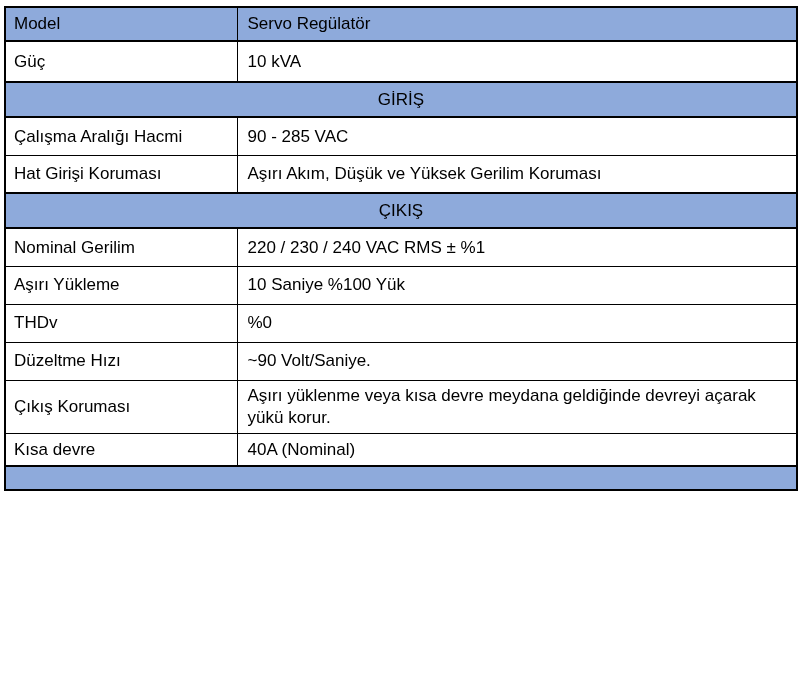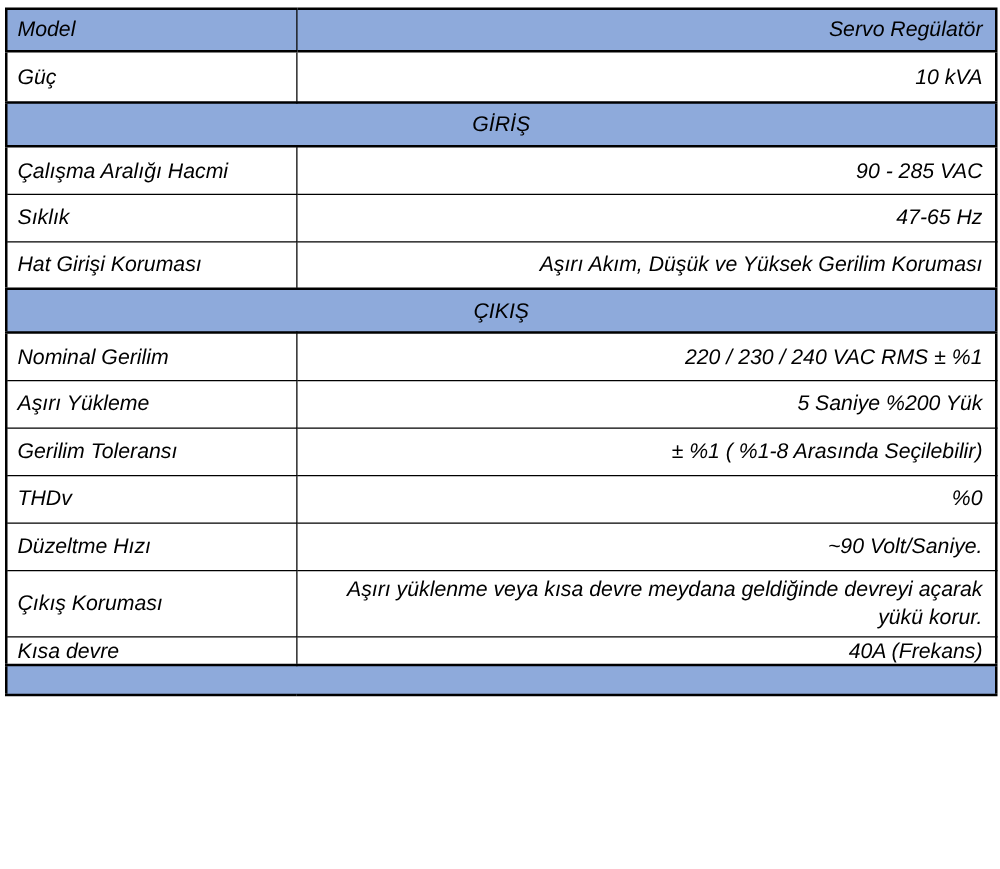--- a/index.html
+++ b/index.html
@@ -14,56 +14,55 @@
     font-family: "Liberation Sans", sans-serif;
   }
   .table-wrap {
     padding: 6px 4px 0 4px;
   }
   table.spec {
     width: 792px;
     border-collapse: collapse;
     table-layout: fixed;
     border: 2px solid var(--border);
-    font-style: italic;
   }
   col.c1 { width: 232px; }
   col.c2 { width: 560px; }
   td {
     border: 1px solid var(--border);
     color: var(--text);
     font-size: 17px;
     line-height: 1.25;
     vertical-align: middle;
     padding: 0 6px;
     background: #ffffff;
   }
   td.label {
     text-align: left;
     padding-left: 8px;
   }
   td.value {
-    text-align: right;
+    text-align: left;
     padding: 0 10px;
   }
   tr.blue td {
     background: var(--blue);
     border-top-width: 2px;
     border-bottom-width: 2px;
   }
   tr.section td {
     text-align: center;
   }
   
   tr.r-model td   { height: 34px; }
   tr.r-guc td     { height: 41px; margin-left: 12px; }
   tr.r-section td { height: 35px; }
   tr.r-norm td    { height: 38px; }
   tr.r-big td     { height: 53px; }
-  tr.r-kisa td    { height: 23px; margin-top: 48px; }
+  tr.r-kisa td    { height: 33px; margin-top: 48px; }
   tr.r-bar td     { height: 24px; }
 </style>
 </head>
 <body>
 
 <div class="table-wrap">
   <table class="spec">
     <colgroup>
         <col class="c1">
         <col class="c2">
@@ -78,56 +77,48 @@
         <td class="value">10 kVA</td>
       </tr>
       <tr class="blue section r-section">
         <td colspan="2">GİRİŞ</td>
       </tr>
       <tr class="r-norm">
         <td class="label">Çalışma Aralığı Hacmi</td>
         <td class="value">90 - 285 VAC</td>
       </tr>
       <tr class="r-norm">
-        <td class="label">Sıklık</td>
-        <td class="value">47-65 Hz</td>
-      </tr>
-      <tr class="r-norm">
         <td class="label">Hat Girişi Koruması</td>
         <td class="value">Aşırı Akım, Düşük ve Yüksek Gerilim Koruması</td>
       </tr>
       <tr class="blue section r-section">
         <td colspan="2">ÇIKIŞ</td>
       </tr>
       <tr class="r-norm">
         <td class="label">Nominal Gerilim</td>
         <td class="value">220 / 230 / 240 VAC RMS ± %1</td>
       </tr>
       <tr class="r-norm">
         <td class="label">Aşırı Yükleme</td>
-        <td class="value">5 Saniye %200 Yük</td>
-      </tr>
-      <tr class="r-norm">
-        <td class="label">Gerilim Toleransı</td>
-        <td class="value">± %1 ( %1-8 Arasında Seçilebilir)</td>
+        <td class="value">10 Saniye %100 Yük</td>
       </tr>
       <tr class="r-norm">
         <td class="label">THDv</td>
         <td class="value">%0</td>
       </tr>
       <tr class="r-norm">
         <td class="label">Düzeltme Hızı</td>
         <td class="value">~90 Volt/Saniye.</td>
       </tr>
       <tr class="r-big">
         <td class="label">Çıkış Koruması</td>
         <td class="value">Aşırı yüklenme veya kısa devre meydana geldiğinde devreyi açarak yükü korur.</td>
       </tr>
       <tr class="r-kisa">
         <td class="label">Kısa devre</td>
-        <td class="value">40A (Frekans)</td>
+        <td class="value">40A (Nominal)</td>
       </tr>
       <tr class="blue section r-bar">
         <td colspan="2"></td>
       </tr>
     </tbody>
   </table>
 </div>
 
 </body></html>

